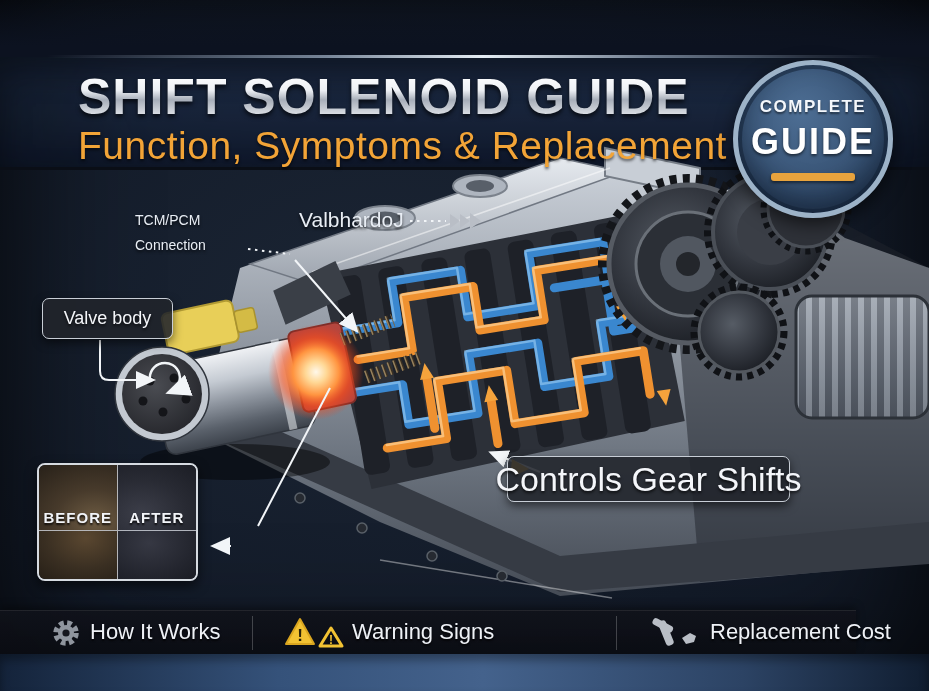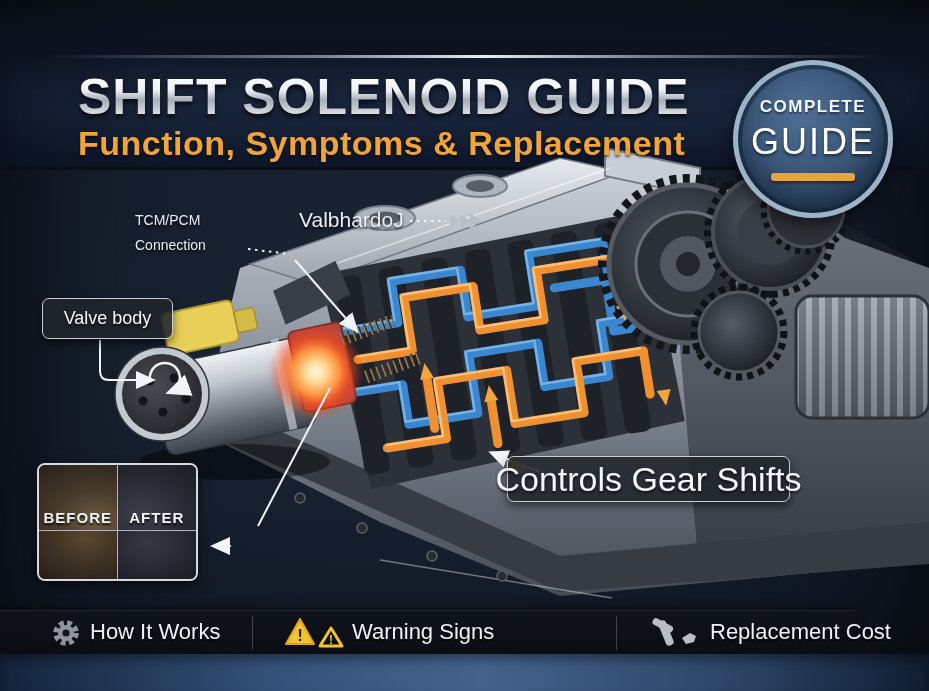--- a/index.html
+++ b/index.html
@@ -23,33 +23,33 @@
     box-shadow: inset 0 14px 30px rgba(0,0,0,.35), inset -80px 0 120px rgba(5,8,14,.5), inset 80px 0 120px rgba(5,8,14,.45), 0 3px 0 #0a0e16;
   }
   .banner-topline { left:0; top:55px; width:929px; height:3px;
     background:linear-gradient(90deg, rgba(200,220,245,0) 5%, rgba(205,225,248,.55) 35%, rgba(240,248,255,.95) 52%, rgba(205,225,248,.5) 70%, rgba(200,220,245,0) 95%);
   }
   .title { left:78px; top:68px; font-size:50px; font-weight:bold; letter-spacing:1px; white-space:nowrap;
     background:linear-gradient(180deg,#ffffff 8%, #eef1f5 38%, #a7aeb9 55%, #f3f5f8 92%);
     -webkit-background-clip:text; background-clip:text; color:transparent;
     filter: drop-shadow(0 3px 2px rgba(0,0,0,.65));
   }
-  .subtitle { left:78px; top:124px; font-size:34px; font-weight:bold; color:#f2a437; white-space:nowrap;
+  .subtitle { left:78px; top:124px; font-size:39px; font-weight:normal; color:#f2a437; white-space:nowrap;
     text-shadow:0 2px 3px rgba(0,0,0,.6); letter-spacing:.5px;text-align:center;
   }
 
   
   .badge { left:733px; top:60px; width:160px; height:158px; border-radius:50%;
     background: radial-gradient(120px 120px at 42% 32%, #4d6e94 0%, #3a5678 55%, #263d5a 100%);
     border:5px solid #9db3c8;
     box-shadow: 0 6px 18px rgba(0,0,0,.6), inset 0 0 0 4px rgba(18,32,52,.55), inset 0 -14px 28px rgba(8,16,30,.5);
     display:flex; flex-direction:column; align-items:center; justify-content:center; gap:4px;
   }
   .badge .l1 { font-size:17px; font-weight:bold; letter-spacing:1.5px; color:#f4f7fb; text-shadow:0 2px 2px rgba(0,0,0,.5); }
-  .badge .l2 { font-size:36px; font-weight:normal; letter-spacing:2px; color:#ffffff; text-shadow:0 2px 3px rgba(0,0,0,.55); }
+  .badge .l2 { font-size:36px; font-weight:bold; letter-spacing:2px; color:#ffffff; text-shadow:0 2px 3px rgba(0,0,0,.55); }
   .badge .bar { width:84px; height:8px; border-radius:3px; background:#e8a33d; margin-top:6px; box-shadow:0 2px 3px rgba(0,0,0,.5); }
 
   
   .plain-label { color:#e9eef5; font-size:14px; line-height:25px; text-shadow:0 2px 3px rgba(0,0,0,.7); }
   .tcm { left:135px; top:208px; }
   .valb { left:299px; top:207px; font-size:21px; }
   .pill { background:rgba(33,36,43,.88); border:1.5px solid #c8ced6; border-radius:7px;
     color:#f4f6fa; text-shadow:0 2px 3px rgba(0,0,0,.7); box-shadow:0 4px 10px rgba(0,0,0,.55);
     display:flex; align-items:center; justify-content:center; white-space:nowrap;
   }

